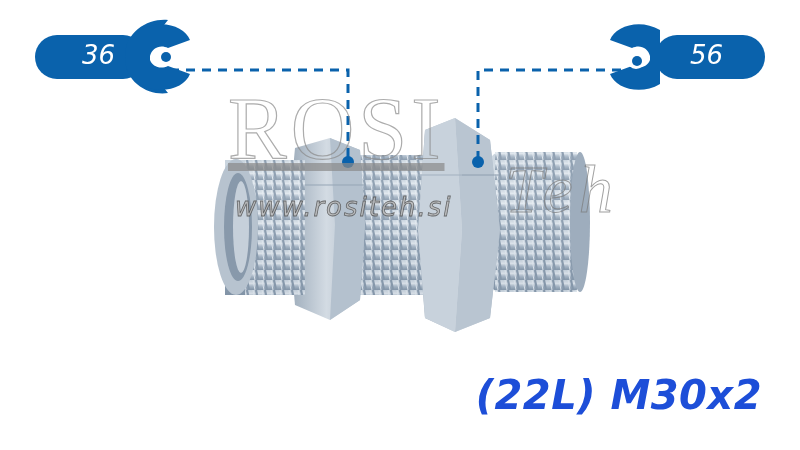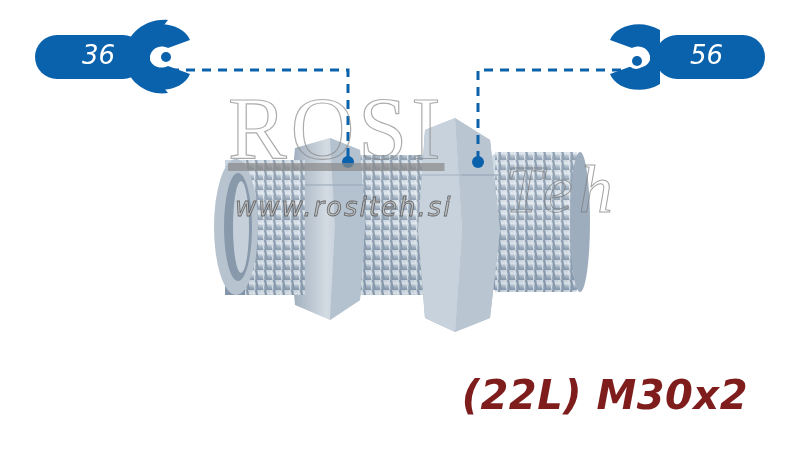--- a/index.html
+++ b/index.html
@@ -1,19 +1,19 @@
 <!DOCTYPE html>
 <html><head>
 <meta charset="utf-8">
 <style>
   html,body{margin:0;padding:0;background:#ffffff;}
   body{width:800px;height:450px;position:relative;overflow:hidden;font-family:"Liberation Sans",sans-serif;}
   .layer{position:absolute;left:0;top:0;width:800px;height:450px;}
   .wrench-label{position:absolute;font-family:"DejaVu Sans",sans-serif;font-style:italic;font-size:26px;color:#ffffff;letter-spacing:0px;}
-  .spec{position:absolute;right:52px;top:372px;font-family:"DejaVu Sans",sans-serif;font-weight:bold;font-style:italic;font-size:40px;color:#7f1d1d;letter-spacing:0.5px;}
+  .spec{position:absolute;right:38px;top:372px;font-family:"DejaVu Sans",sans-serif;font-weight:bold;font-style:italic;font-size:40px;color:#1d4ed8;letter-spacing:0.5px;}
   .wm-text{position:absolute;font-family:"Liberation Serif",serif;}
 </style>
 </head>
 <body>
 
 <svg class="layer" viewBox="0 0 800 450" xmlns="http://www.w3.org/2000/svg">
   <defs>
     <linearGradient id="steel" x1="0" y1="0" x2="0" y2="1">
       <stop offset="0" stop-color="#c9d4de"></stop>
       <stop offset="0.35" stop-color="#e3e9ef"></stop>

